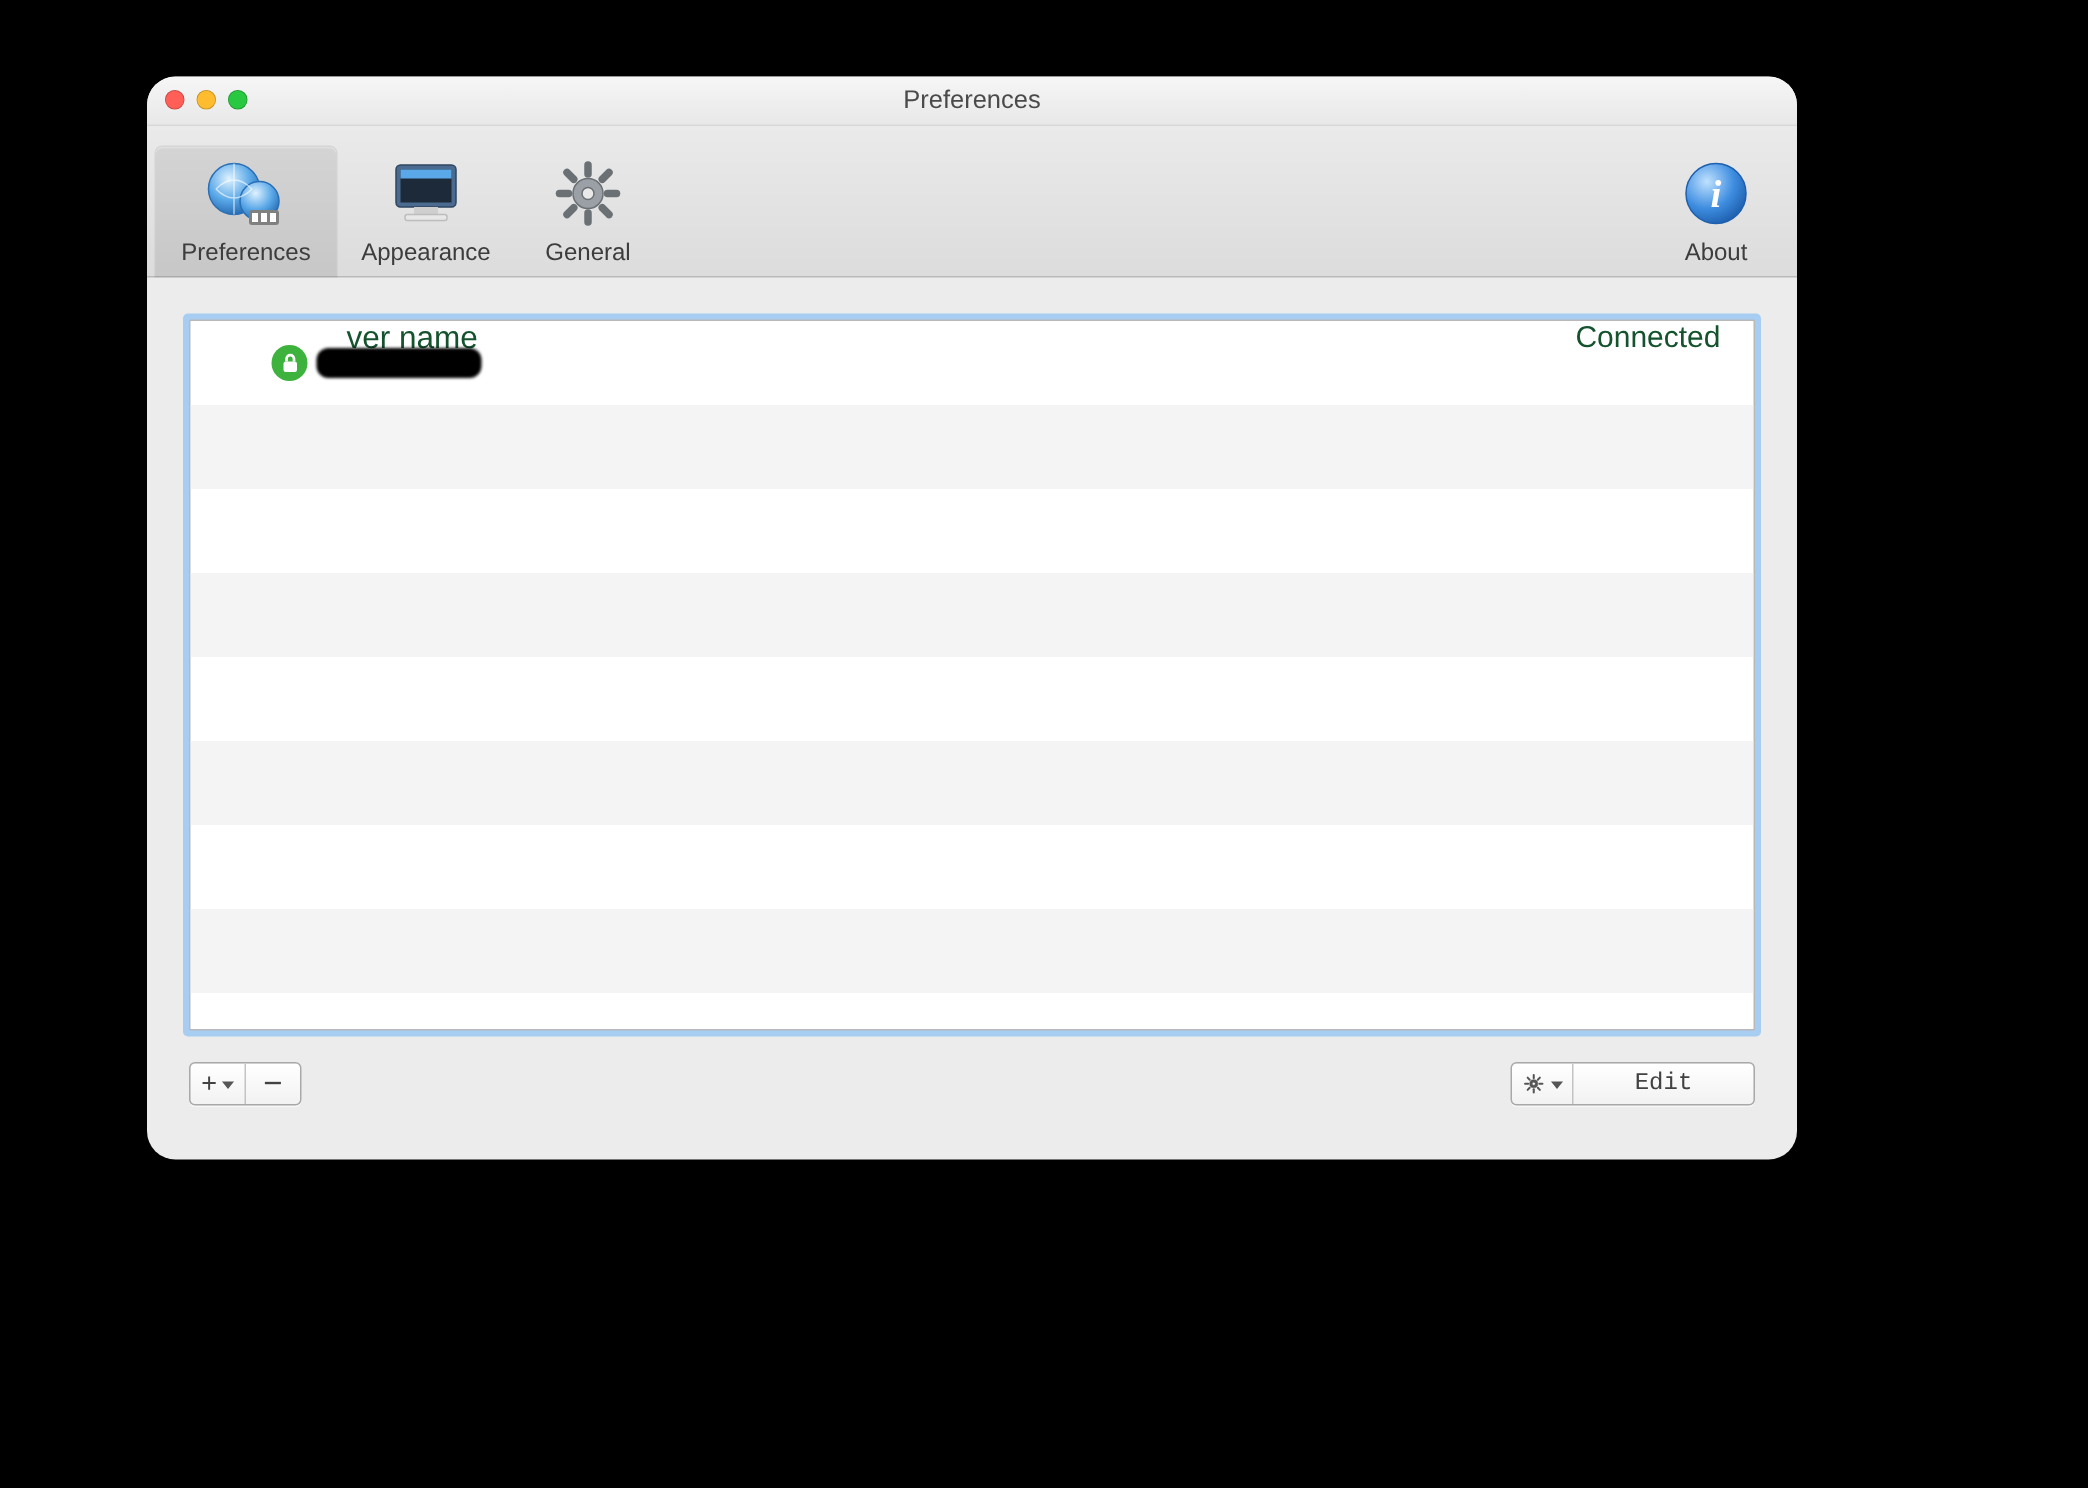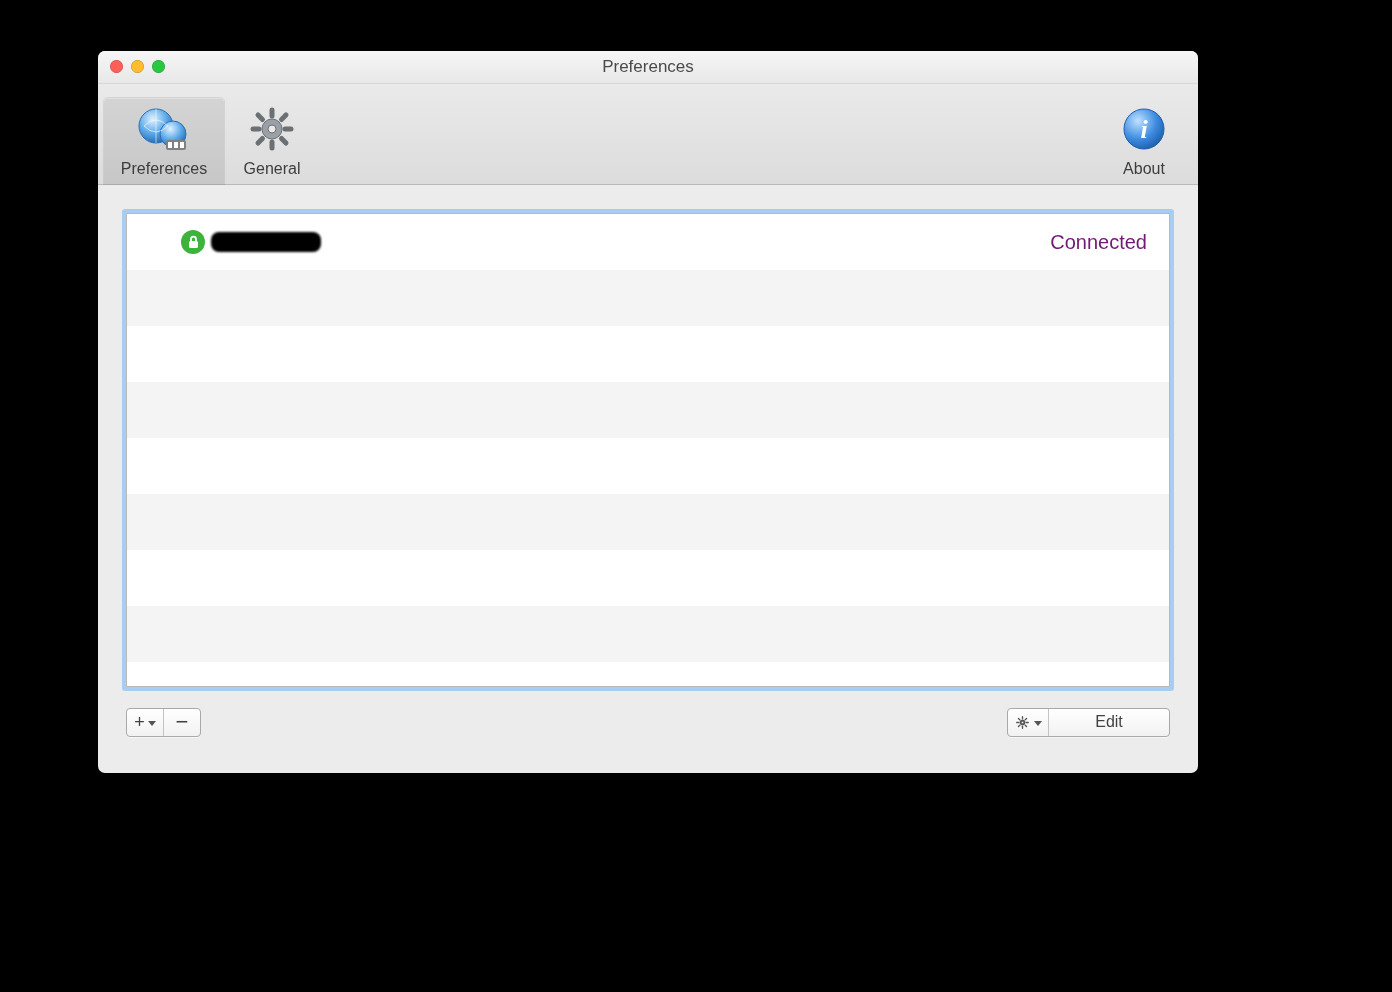--- a/index.html
+++ b/index.html
@@ -15,21 +15,21 @@
   }
 
   
   .window{
     position:absolute;
     left:98px;
     top:51px;
     width:1100px;
     height:722px;
     background:#ececec;
-    border-radius:7px;
+    border-radius:19px;
     box-shadow:0 25px 60px rgba(0,0,0,.55),0 0 0 1px rgba(0,0,0,.15);
     display:flex;
     flex-direction:column;
     overflow:hidden;
   }
 
   
   .titlebar{
     height:32px;
     background:linear-gradient(#f6f6f6,#e8e8e8);
@@ -99,25 +99,25 @@
     flex:1 1 auto;
     border:1px solid #b9b9b9;
     box-shadow:0 0 0 4px #a7cdf2;
     border-radius:1px;
     background:#fff;
     overflow:hidden;
   }
   .row{
     height:56px;
     display:flex;
-    align-items:center;
+    align-items:flex-start;
     padding:0 22px 0 54px;
     position:relative;
     font-size:21px;
-    color:#701a75;
+    color:#14532d;
   }
   .row:nth-child(even){background:#f4f4f4;}
   .row .status{margin-left:auto;font-size:20px;}
   .row .lock{
     position:absolute;left:54px;top:50%;transform:translateY(-50%);
     width:24px;height:24px;border-radius:50%;background:#3db23d;
     display:flex;align-items:center;justify-content:center;
   }
   .row .redact{
     position:absolute;left:84px;top:50%;transform:translateY(-50%);
@@ -147,21 +147,21 @@
     width:36px;height:27px;
     text-align:center;
     font-size:18px;
     color:#424242;
     cursor:default;
     display:flex;align-items:center;justify-content:center;
   }
   .seg button + button{border-left:1px solid #c3c3c3;}
   .seg .wide{width:120px;font-size:16px;}
   .seg .gearbtn{width:40px;}
-  .rightseg{margin-left:auto;display:flex;gap:0;}
+  .rightseg{margin-left:auto;display:flex;gap:0;font-family:Liberation Mono, monospace;}
   .tri{
     width:0;height:0;border-left:4px solid transparent;border-right:4px solid transparent;
     border-top:5px solid #555;display:inline-block;margin-left:3px;margin-top:2px;
   }
 
   svg{display:block;}
 </style>
 </head>
 <body>
 
@@ -194,20 +194,32 @@
           <rect x="30" y="36" width="20" height="10" rx="2" fill="#808080"></rect>
           <rect x="32" y="38" width="4" height="6" fill="#fff"></rect>
           <rect x="38" y="38" width="4" height="6" fill="#fff"></rect>
           <rect x="44" y="38" width="4" height="6" fill="#fff"></rect>
         </svg>
       </div>
       <span class="tblabel">Preferences</span>
     </div>
 
 
+    <div class="tbitem">
+      <div class="tbicon">
+        <svg width="56" height="50" viewBox="0 0 56 50">
+          <rect x="8" y="6" width="40" height="28" rx="3" fill="#4a6a8f" stroke="#2e4660"></rect>
+          <rect x="11" y="9" width="34" height="22" fill="#1c2a3a"></rect>
+          <rect x="11" y="9" width="34" height="6" fill="#5aa8e8"></rect>
+          <rect x="20" y="34" width="16" height="5" fill="#cfcfcf"></rect>
+          <rect x="14" y="39" width="28" height="4" rx="1.5" fill="#e7e7e7" stroke="#bdbdbd"></rect>
+        </svg>
+      </div>
+      <span class="tblabel">Appearance</span>
+    </div>
 
     <div class="tbitem narrow">
       <div class="tbicon">
         <svg width="50" height="50" viewBox="0 0 50 50">
           <g fill="#9aa0a6" stroke="#6b7075">
             <circle cx="25" cy="25" r="10"></circle>
             <circle cx="25" cy="25" r="4" fill="#e9e9e9"></circle>
             <g stroke-width="5" stroke-linecap="round">
               <line x1="25" y1="6" x2="25" y2="12"></line>
               <line x1="25" y1="38" x2="25" y2="44"></line>

